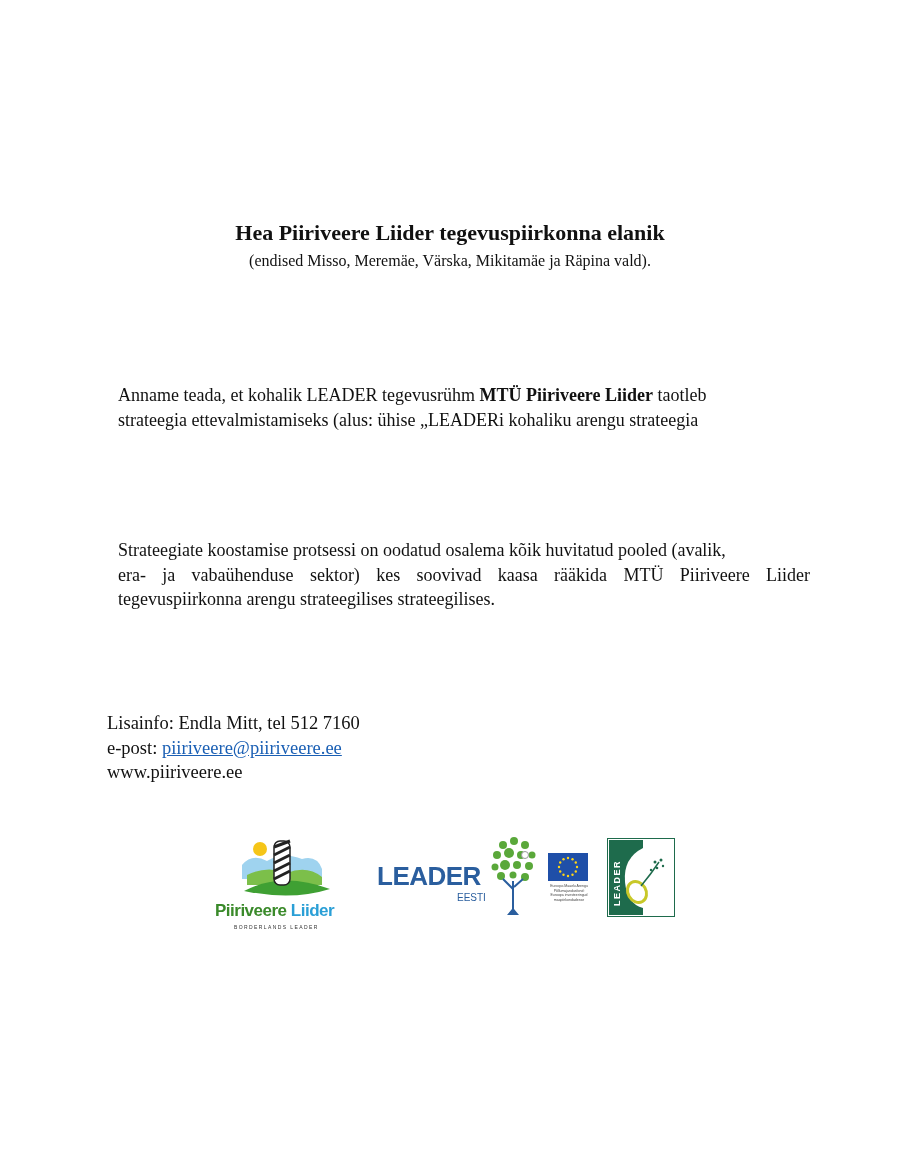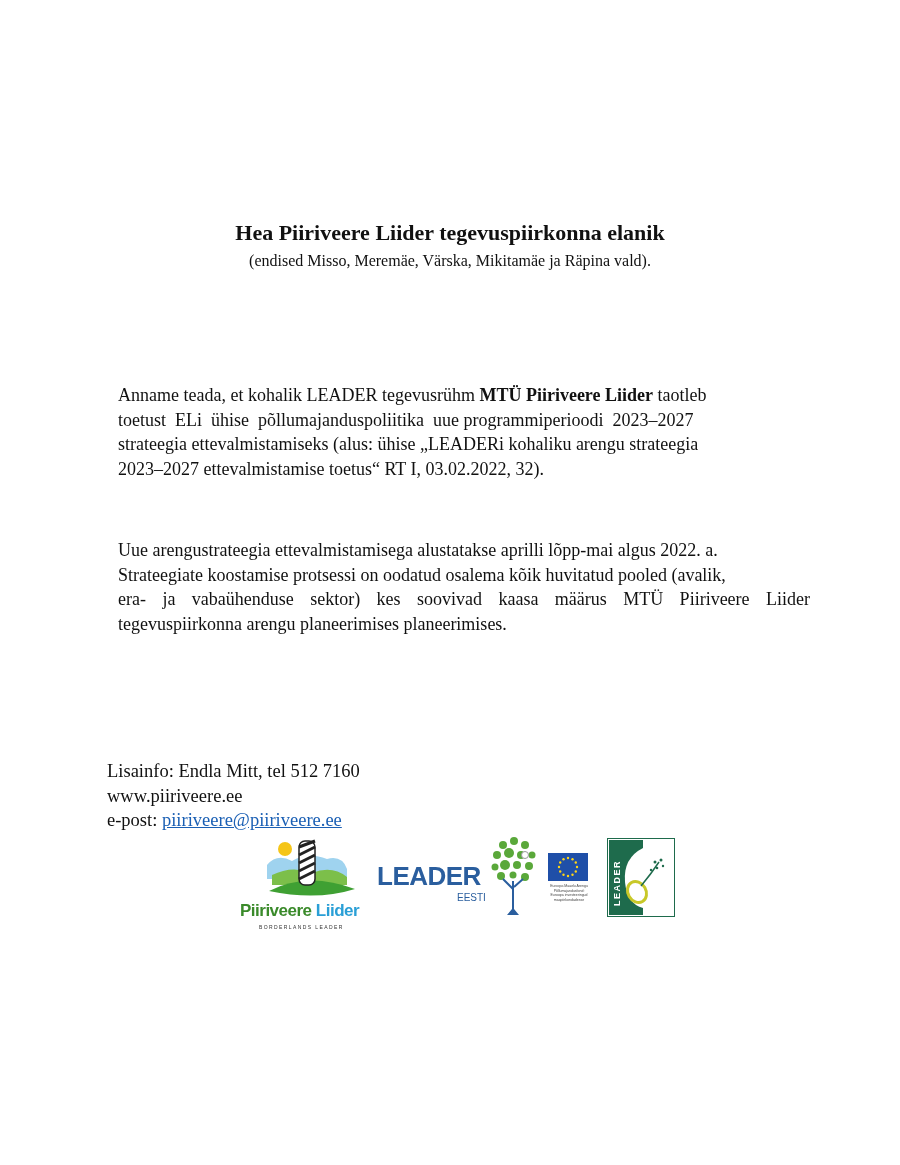--- a/index.html
+++ b/index.html
@@ -6,25 +6,25 @@
     body { width: 900px; height: 1165px; position: relative; overflow: hidden;
            font-family: "Liberation Serif", "DejaVu Serif", serif; color: #111111; }
     .heading { position: absolute; left: 0; width: 900px; top: 219px; text-align: center; }
     .heading .title { font-weight: bold; font-size: 22px; line-height: 28px; }
     .heading .subtitle { font-size: 16px; line-height: 28px; }
     .para { position: absolute; left: 118px; width: 692px; font-size: 18px; line-height: 24.5px; }
     .p1 { top: 383px; }
     .p2 { top: 538px; text-align: justify; }
     .line { display: block; white-space: nowrap; }
     .just { display: block; text-align: justify; text-align-last: justify; white-space: normal; }
-    .contact { position: absolute; left: 107px; top: 711px; font-size: 18.5px; line-height: 24.5px; margin-top: 48px; }
+    .contact { position: absolute; left: 107px; top: 711px; font-size: 18.5px; line-height: 24.5px; }
     .contact a { color: #1a5fb4; text-decoration: underline; }
     .logos { position: absolute; top: 835px; left: 0; width: 900px; height: 110px; }
     .logo { position: absolute; }
-    .piir { left: 212px; top: 0; width: 140px; height: 100px; margin-left: 25px; }
+    .piir { left: 212px; top: 0; width: 140px; height: 100px; }
     .piir-text { position: absolute; left: 3px; top: 66px; font-family: "Liberation Sans", sans-serif;
                  font-weight: bold; font-size: 17px; letter-spacing: -0.5px; white-space: nowrap; }
     .piir-text .g { color: #3a8a2a; }
     .piir-text .b { color: #2a9fd6; }
     .piir-sub { position: absolute; left: 22px; top: 89px; font-family: "Liberation Sans", sans-serif;
                 font-size: 5px; letter-spacing: 1.4px; color: #333; white-space: nowrap; }
     .leader { left: 377px; top: 0; width: 165px; height: 85px; }
     .leader-word { position: absolute; left: 0; top: 26px; font-family: "Liberation Sans", sans-serif;
                    font-weight: bold; font-size: 26px; color: #2a5e9e; letter-spacing: -0.5px; }
     .leader-eesti { position: absolute; left: 80px; top: 57px; font-family: "Liberation Sans", sans-serif;
@@ -38,36 +38,33 @@
 </head>
 <body>
 
 <div class="heading">
   <div class="title">Hea Piiriveere Liider tegevuspiirkonna elanik</div>
   <div class="subtitle">(endised Misso, Meremäe, Värska, Mikitamäe ja Räpina vald).</div>
 </div>
 
 <div class="para p1">
   <span class="line"><span>Anname teada, et kohalik LEADER tegevusrühm </span><b>MTÜ Piiriveere Liider</b><span> taotleb</span></span>
-  <span class="line" style="white-space:pre;">toetust  ELi  ühise  põllumajanduspoliitika  uue programmiperioodi  2023–2027</span>
   <span class="line">strateegia ettevalmistamiseks (alus: ühise „LEADERi kohaliku arengu strateegia</span>
-  <span class="line">2023–2027 ettevalmistamise toetus“ RT I, 03.02.2022, 32).</span>
 </div>
 
 <div class="para p2">
-  <span class="line">Uue arengustrateegia ettevalmistamisega alustatakse aprilli lõpp-mai algus 2022. a.</span>
   <span class="line">Strateegiate koostamise protsessi on oodatud osalema kõik huvitatud pooled (avalik,</span>
-  <span class="just">era- ja vabaühenduse sektor) kes soovivad kaasa määrus MTÜ Piiriveere Liider</span>
-  <span class="line">tegevuspiirkonna arengu planeerimises planeerimises.</span>
+  <span class="just">era- ja vabaühenduse sektor) kes soovivad kaasa rääkida MTÜ Piiriveere Liider</span>
+  <span class="line">tegevuspiirkonna arengu strateegilises strateegilises.</span>
 </div>
 
 <div class="contact">
   <div>Lisainfo: Endla Mitt, tel 512 7160</div>
+  <div><span>e-post: </span><a href="mailto:piiriveere@piiriveere.ee">piiriveere@piiriveere.ee</a></div>
   <div>www.piiriveere.ee</div>
-  <div><span>e-post: </span><a href="mailto:piiriveere@piiriveere.ee">piiriveere@piiriveere.ee</a></div>
 </div>
 
 <div class="logos">
 
   <div class="logo piir">
     <svg width="140" height="66" viewBox="0 0 140 66">
       <circle cx="48" cy="14" r="7" fill="#f5c518"></circle>
       <path d="M30 30 Q40 18 55 26 Q70 16 90 24 Q105 20 110 34 L110 44 L30 44 Z" fill="#9fd3ef"></path>
       <path d="M35 40 Q55 30 75 38 Q95 30 110 42 L110 50 L35 50 Z" fill="#7cbf4a"></path>
       <path d="M32 56 Q70 36 118 54 Q80 66 32 56 Z" fill="#3fa033"></path>

